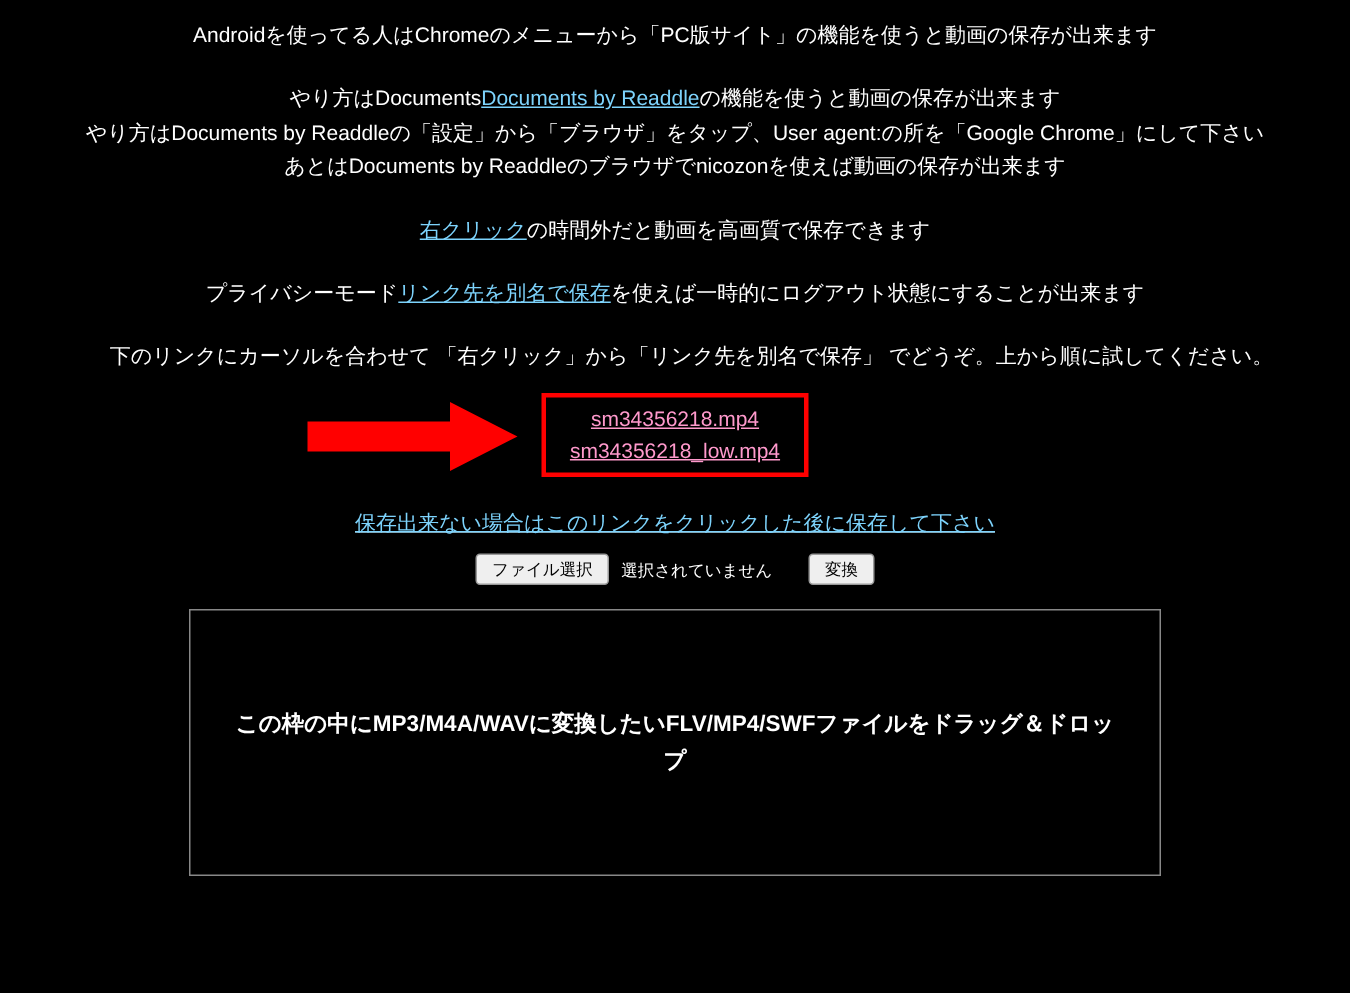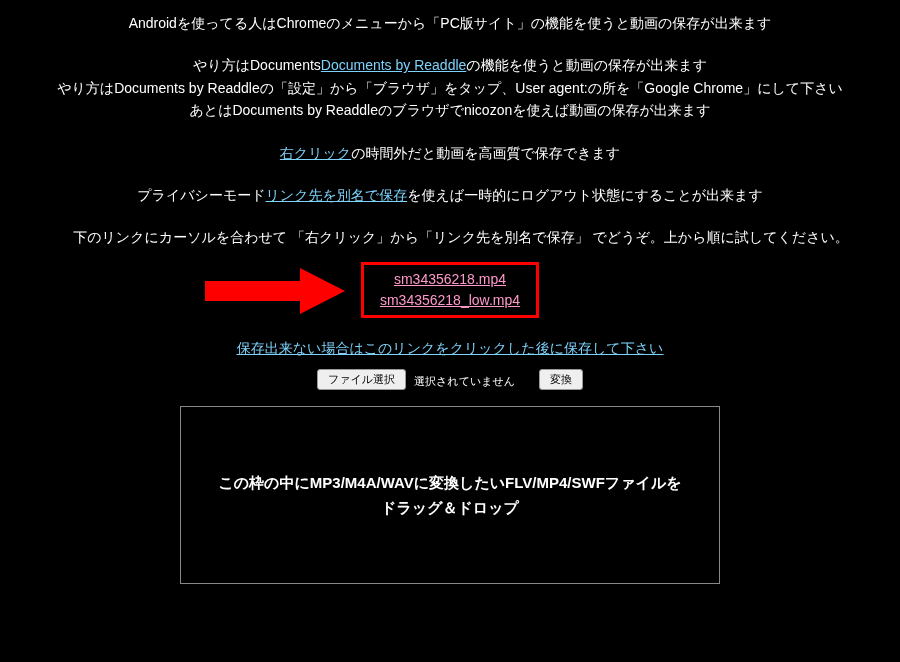--- a/index.html
+++ b/index.html
@@ -70,21 +70,21 @@
       font-size: 11px;
       font-family: inherit;
       cursor: pointer;
     }
     .file-status {
       color: #fff;
       font-size: 11px;
       margin-right: 16px;
     }
     .dropzone {
-      width: 540px;
+      width: 648px;
       height: 178px;
       border: 1px solid #888;
       margin: 0 auto;
       display: flex;
       align-items: center;
       justify-content: center;
       padding: 0 30px;
     }
     .dropzone-text {
       font-size: 15px;

